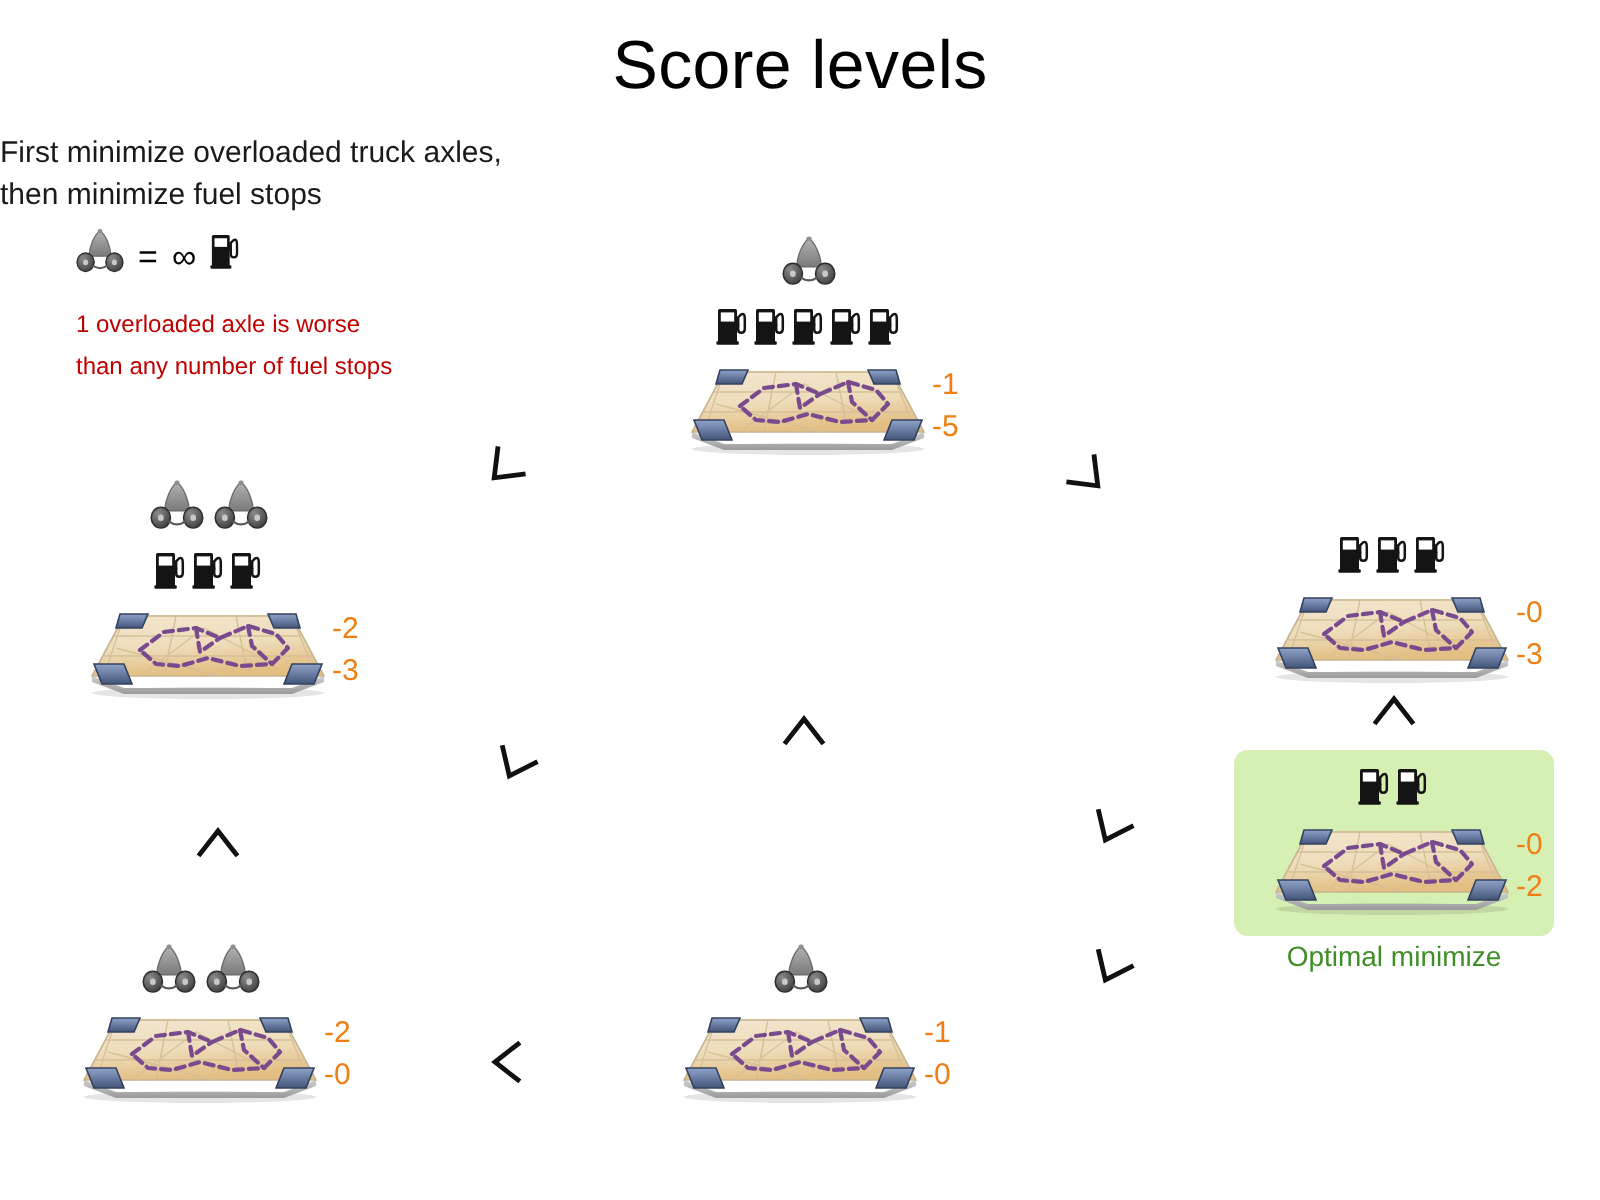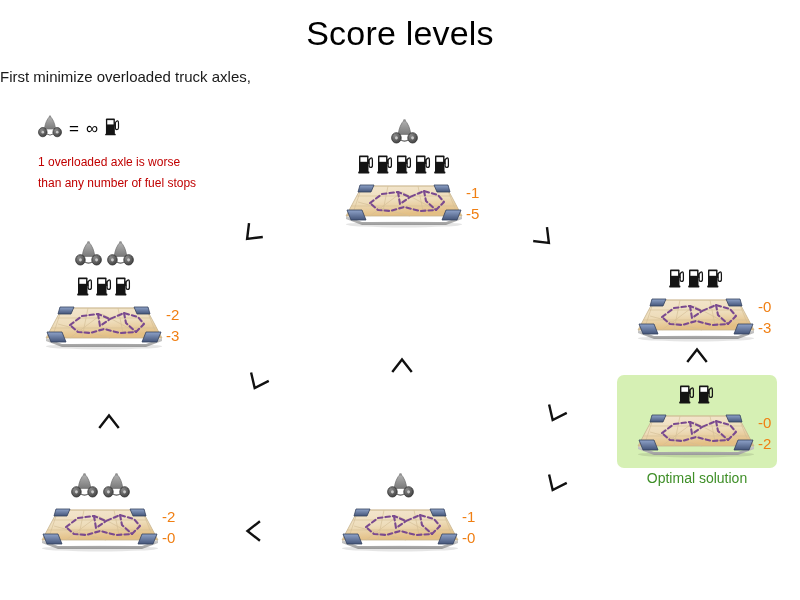--- a/index.html
+++ b/index.html
@@ -135,20 +135,21 @@
 </style>
 </head>
 <body>
 
 <div id="stage">
 
   <div id="page-title">Score levels</div>
 
   <div id="subtitle">
     <div>First minimize overloaded truck axles,</div>
+    <div>then minimize fuel stops</div>
   </div>
 
   <div id="legend">
     <div id="legend-row">
       <span class="legend-axle"><svg width="24" height="23" viewBox="0 0 28 26">
     <defs>
       <linearGradient id="axG" x1="0" y1="0" x2="0" y2="1">
         <stop offset="0" stop-color="#b3b3b3"></stop>
                 <stop offset="1" stop-color="#7a7a7a"></stop>
       </linearGradient>
@@ -173,21 +174,21 @@
     <rect x="0.2" y="17.6" width="11.2" height="1.8" rx="0.6" fill="#141414"></rect>
     <path d="M10.5 6.2 L12.6 4.2 Q14.4 3.2 14.4 6.4 L14.4 11.4 Q14.4 13.4 12.6 13.4 Q11.1 13.4 11.1 11.7 L11.1 9.2 L10.5 9.2 Z" fill="none" stroke="#141414" stroke-width="1.25" stroke-linejoin="round"></path>
     <rect x="10.3" y="5.6" width="1.4" height="4.0" fill="#141414"></rect>
   </svg></span>
     </div>
     <div id="legend-note">1 overloaded axle is worse
 than any number of fuel stops</div>
   </div>
 
   <div id="optimal-box"></div>
-  <div id="optimal-label">Optimal solution</div>
+  <div id="optimal-label">Optimal minimize</div>
 
   <div id="nodes-layer">
       <div class="node" style="left: 340px; top: 118px;">
         <div class="icon-row axles">
           <span><svg width="27" height="25" viewBox="0 0 28 26">
     <defs>
       <linearGradient id="axG" x1="0" y1="0" x2="0" y2="1">
         <stop offset="0" stop-color="#b3b3b3"></stop>
                   <stop offset="1" stop-color="#7a7a7a"></stop>
       </linearGradient>

